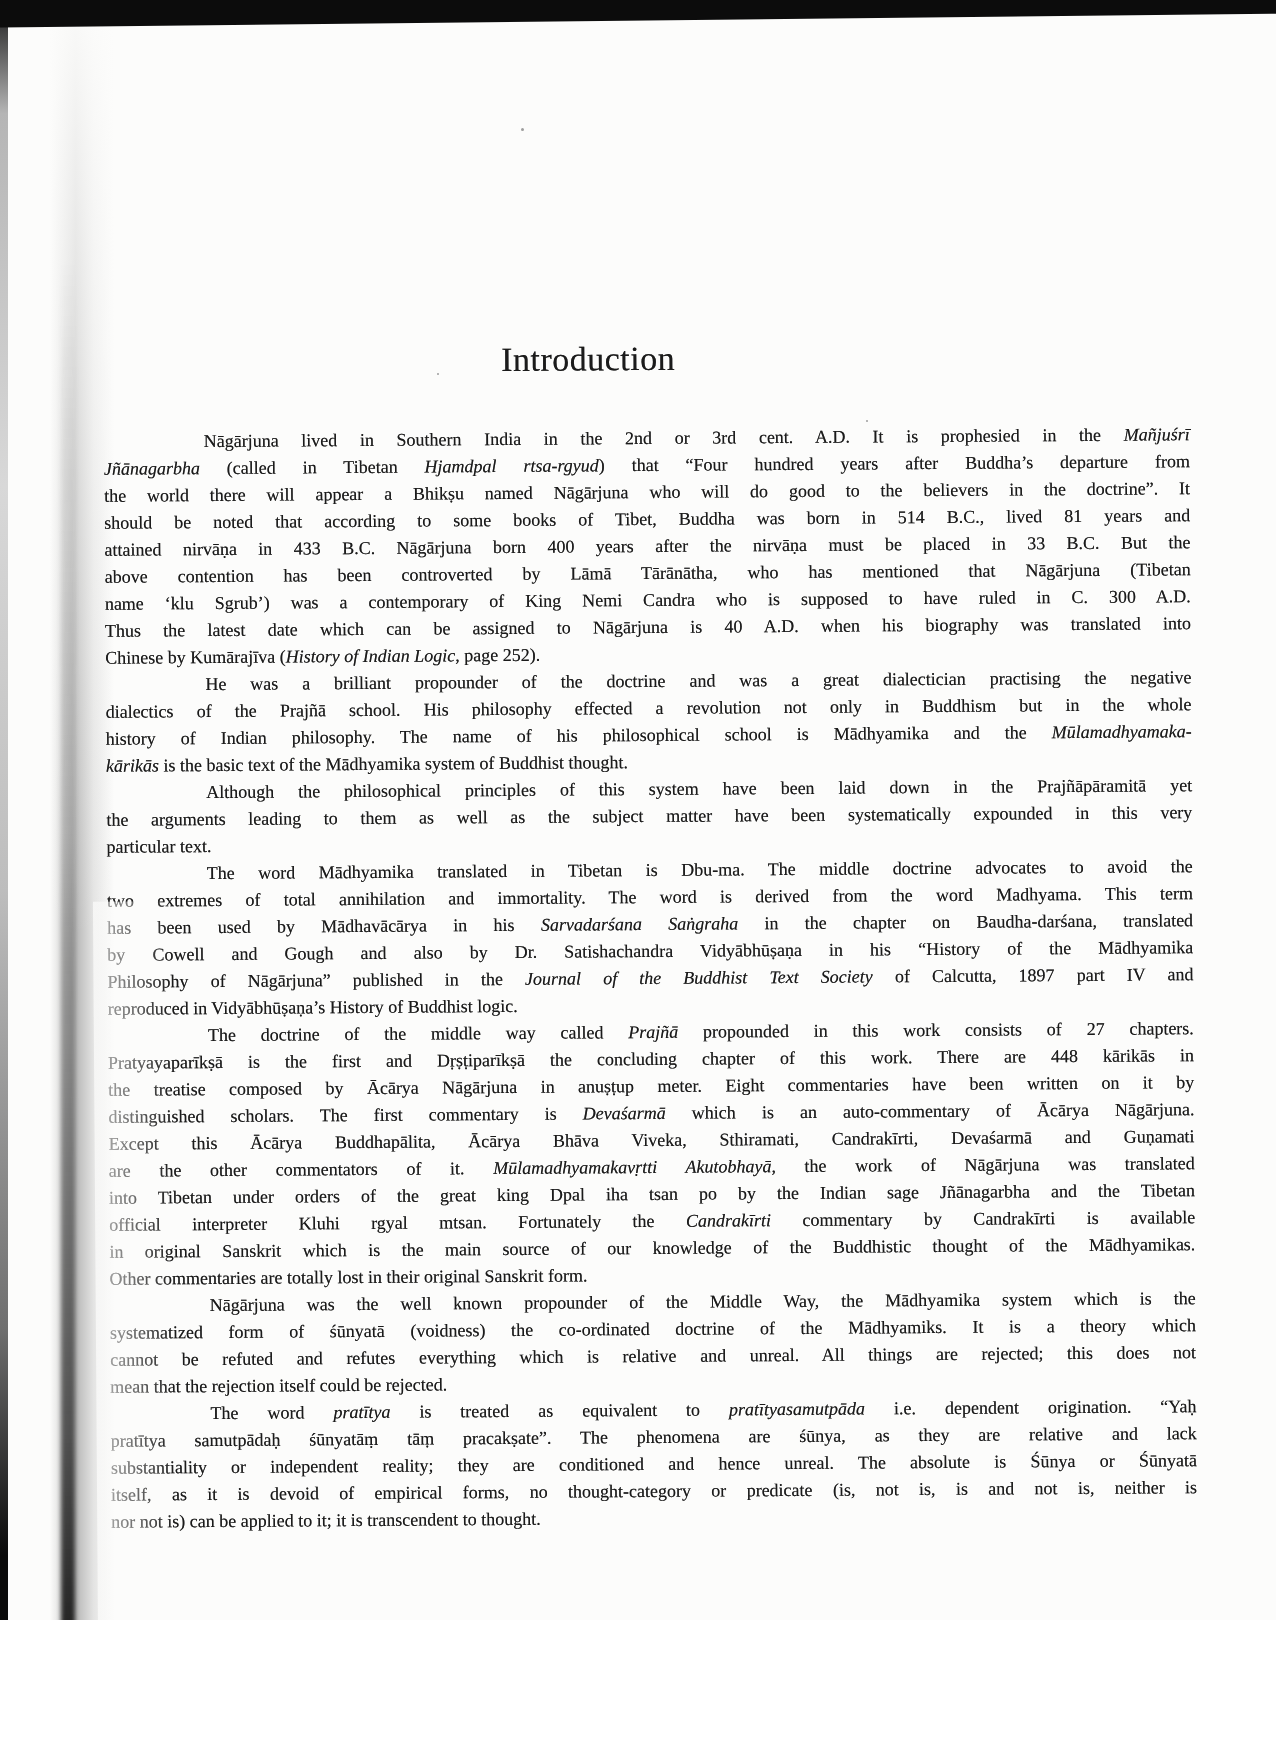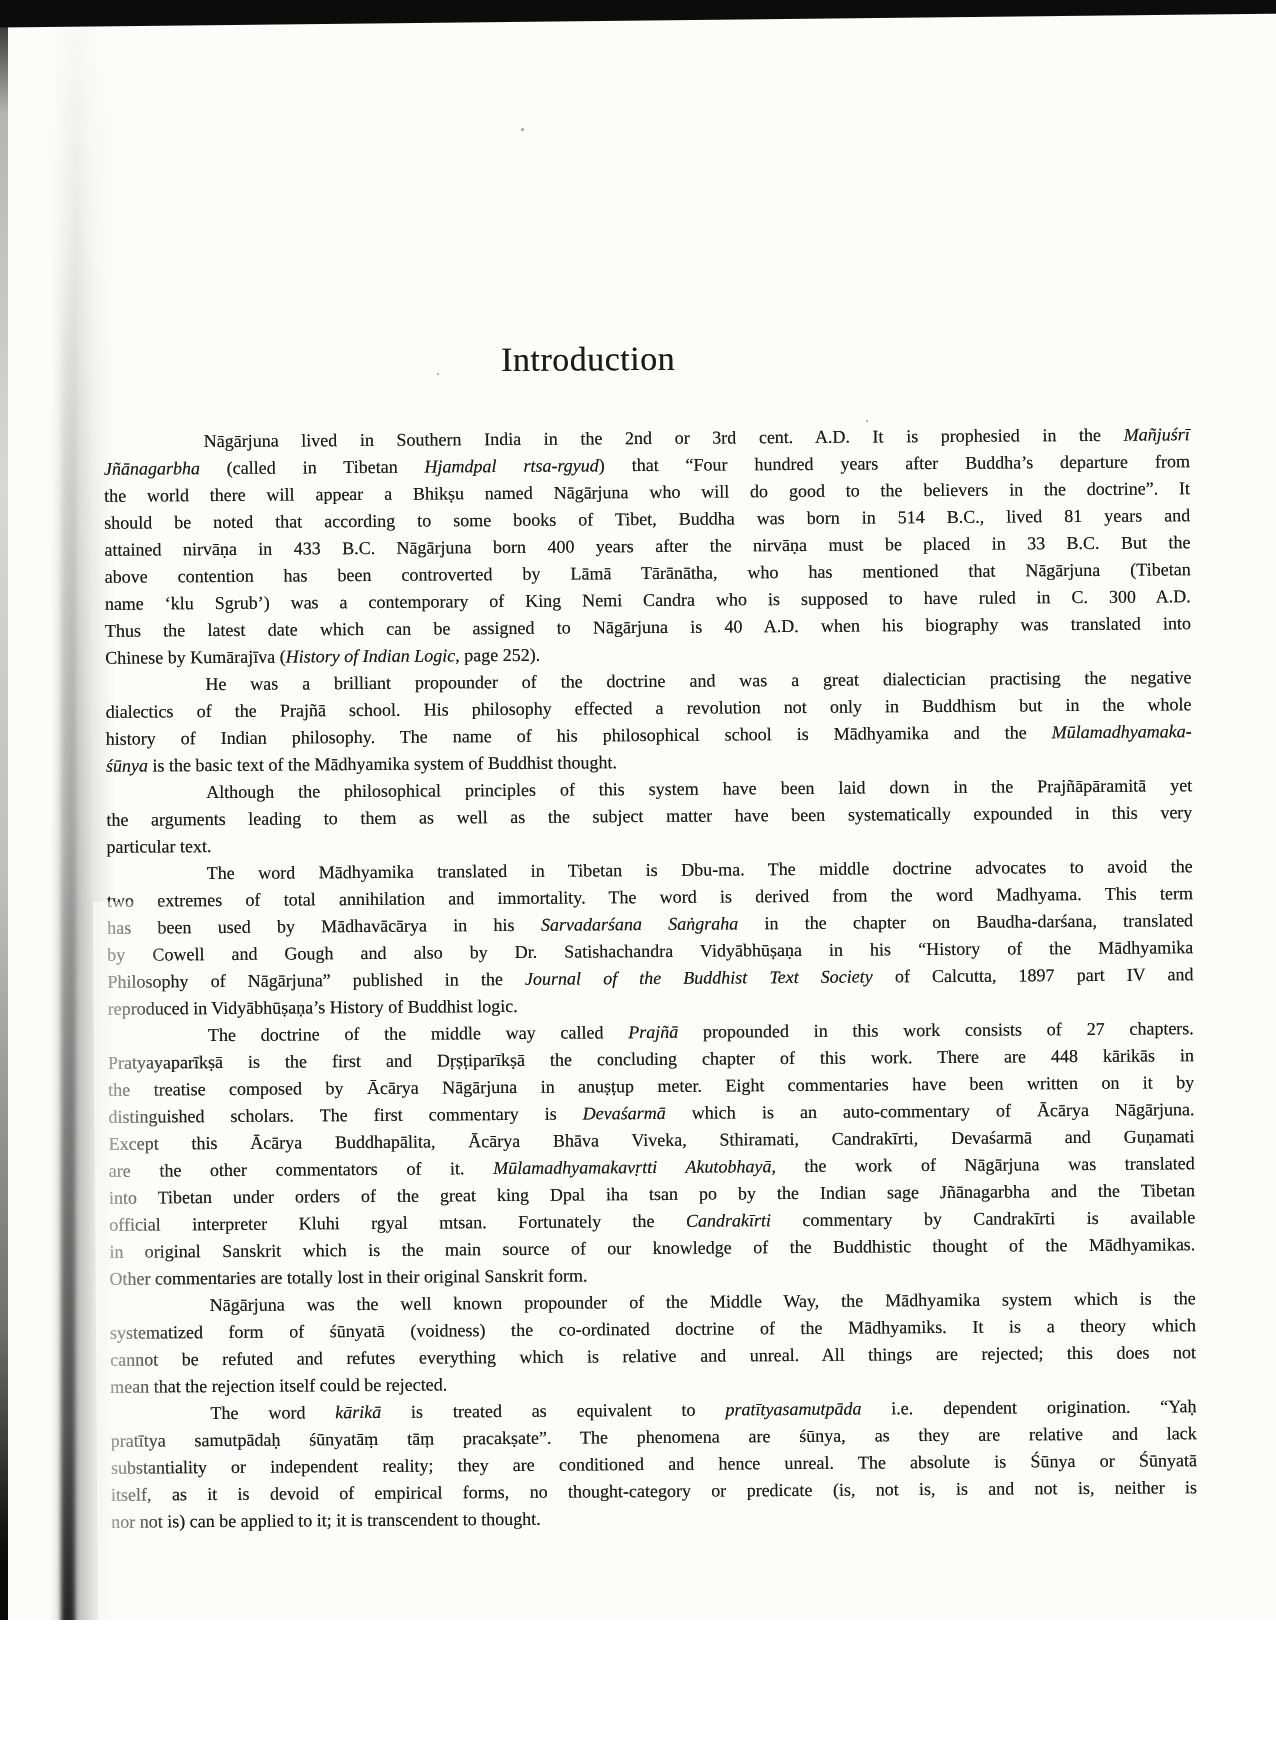--- a/index.html
+++ b/index.html
@@ -140,21 +140,21 @@
           <div class="line">attained nirvāṇa in 433 B.C. Nāgārjuna born 400 years after the nirvāṇa must be placed in 33 B.C. But the</div>
           <div class="line">above contention has been controverted by Lāmā Tārānātha, who has mentioned that Nāgārjuna (Tibetan</div>
           <div class="line">name ‘klu Sgrub’) was a contemporary of King Nemi Candra who is supposed to have ruled in C. 300 A.D.</div>
           <div class="line">Thus the latest date which can be assigned to Nāgārjuna is 40 A.D. when his biography was translated into</div>
           <div class="line last">Chinese by Kumārajīva (<i>History of Indian Logic</i>, page 252).</div>
         </div>
         <div class="paragraph">
           <div class="line first">He was a brilliant propounder of the doctrine and was a great dialectician practising the negative</div>
           <div class="line">dialectics of the Prajñā school. His philosophy effected a revolution not only in Buddhism but in the whole</div>
           <div class="line">history of Indian philosophy. The name of his philosophical school is Mādhyamika and the <i>Mūlamadhyamaka-</i></div>
-          <div class="line last"><i>śūnya</i> is the basic text of the Mādhyamika system of Buddhist thought.</div>
+          <div class="line last"><i>kārikās</i> is the basic text of the Mādhyamika system of Buddhist thought.</div>
         </div>
         <div class="paragraph">
           <div class="line first">Although the philosophical principles of this system have been laid down in the Prajñāpāramitā yet</div>
           <div class="line">the arguments leading to them as well as the subject matter have been systematically expounded in this very</div>
           <div class="line last">particular text.</div>
         </div>
         <div class="paragraph">
           <div class="line first">The word Mādhyamika translated in Tibetan is Dbu-ma. The middle doctrine advocates to avoid the</div>
           <div class="line">two extremes of total annihilation and immortality. The word is derived from the word Madhyama. This term</div>
           <div class="line">has been used by Mādhavācārya in his <i>Sarvadarśana Saṅgraha</i> in the chapter on Baudha-darśana, translated</div>
@@ -174,21 +174,21 @@
           <div class="line">in original Sanskrit which is the main source of our knowledge of the Buddhistic thought of the Mādhyamikas.</div>
           <div class="line last">Other commentaries are totally lost in their original Sanskrit form.</div>
         </div>
         <div class="paragraph">
           <div class="line first">Nāgārjuna was the well known propounder of the Middle Way, the Mādhyamika system which is the</div>
           <div class="line">systematized form of śūnyatā (voidness) the co-ordinated doctrine of the Mādhyamiks. It is a theory which</div>
           <div class="line">cannot be refuted and refutes everything which is relative and unreal.  All things are rejected; this does not</div>
           <div class="line last">mean that the rejection itself could be rejected.</div>
         </div>
         <div class="paragraph">
-          <div class="line first">The word <i>kārikā</i> is treated as equivalent to <i>pratītyasamutpāda</i> i.e. dependent origination. “Yaḥ</div>
+          <div class="line first">The word <i>pratītya</i> is treated as equivalent to <i>pratītyasamutpāda</i> i.e. dependent origination. “Yaḥ</div>
           <div class="line">pratītya samutpādaḥ śūnyatāṃ tāṃ pracakṣate”. The phenomena are śūnya, as they are relative and lack</div>
           <div class="line">substantiality or independent reality; they are conditioned and hence unreal. The absolute is Śūnya or Śūnyatā</div>
           <div class="line">itself, as it is devoid of empirical forms, no thought-category or predicate (is, not is, is and not is, neither is</div>
           <div class="line last">nor not is) can be applied to it; it is transcendent to thought.</div>
         </div>
       </div>
     <div class="left-fade"></div>
   </div>
 
   <div class="speck" style="left:521px; top:128px; width:3px; height:3px;"></div>

